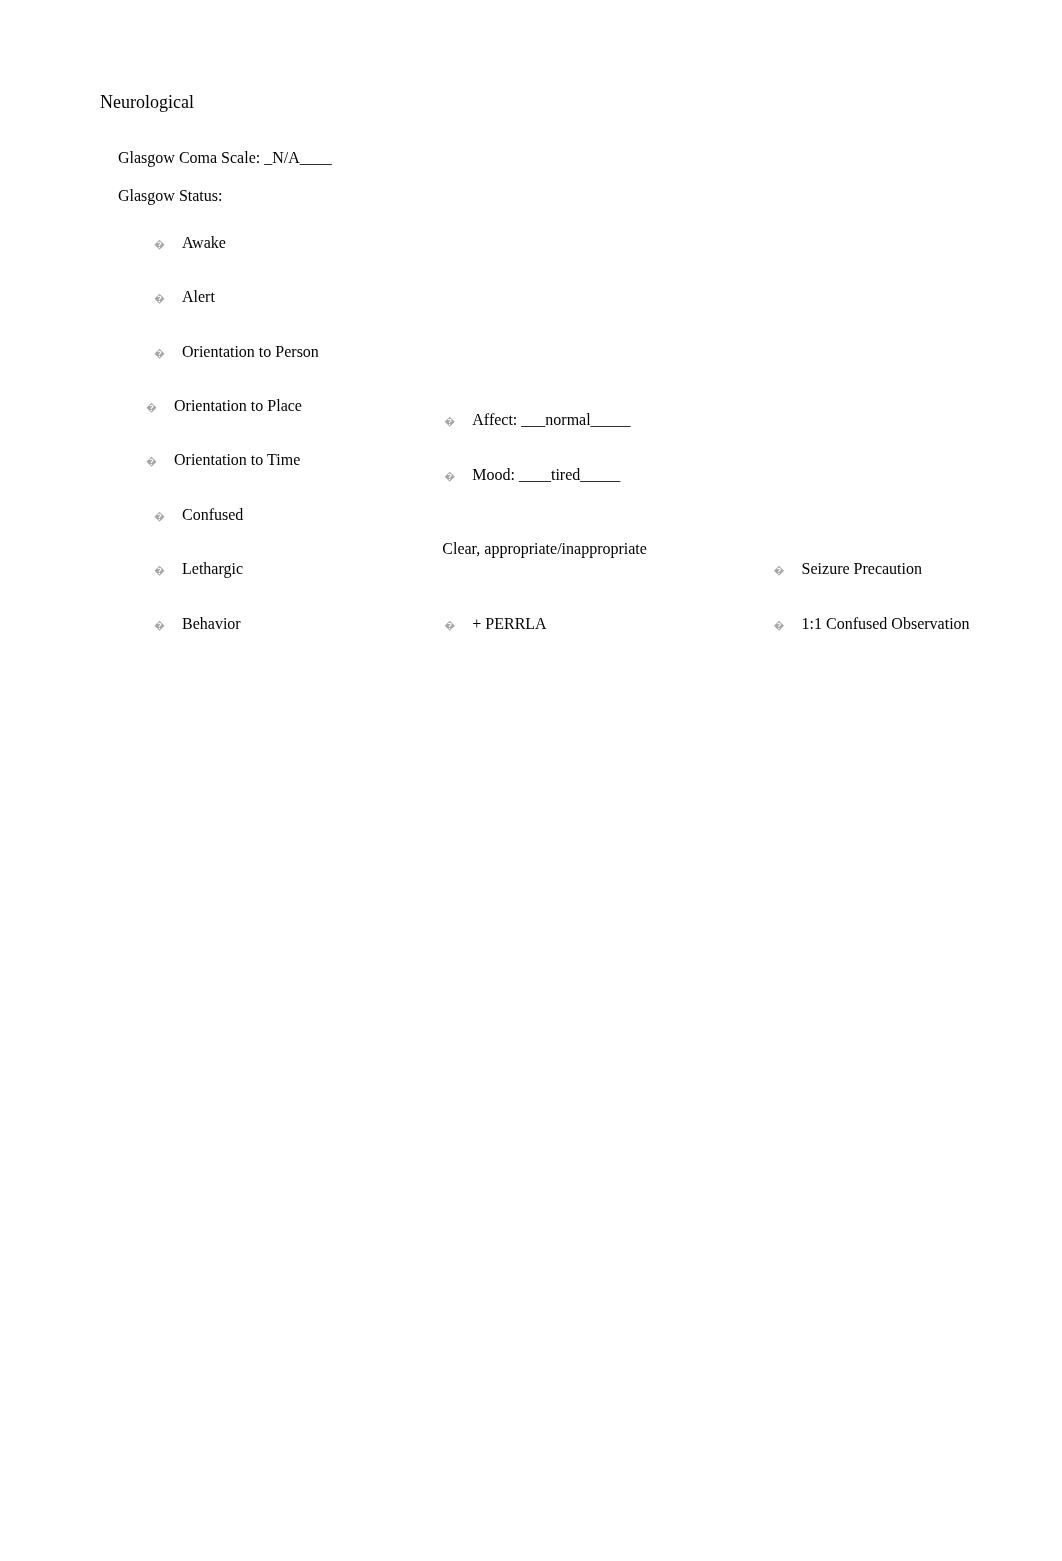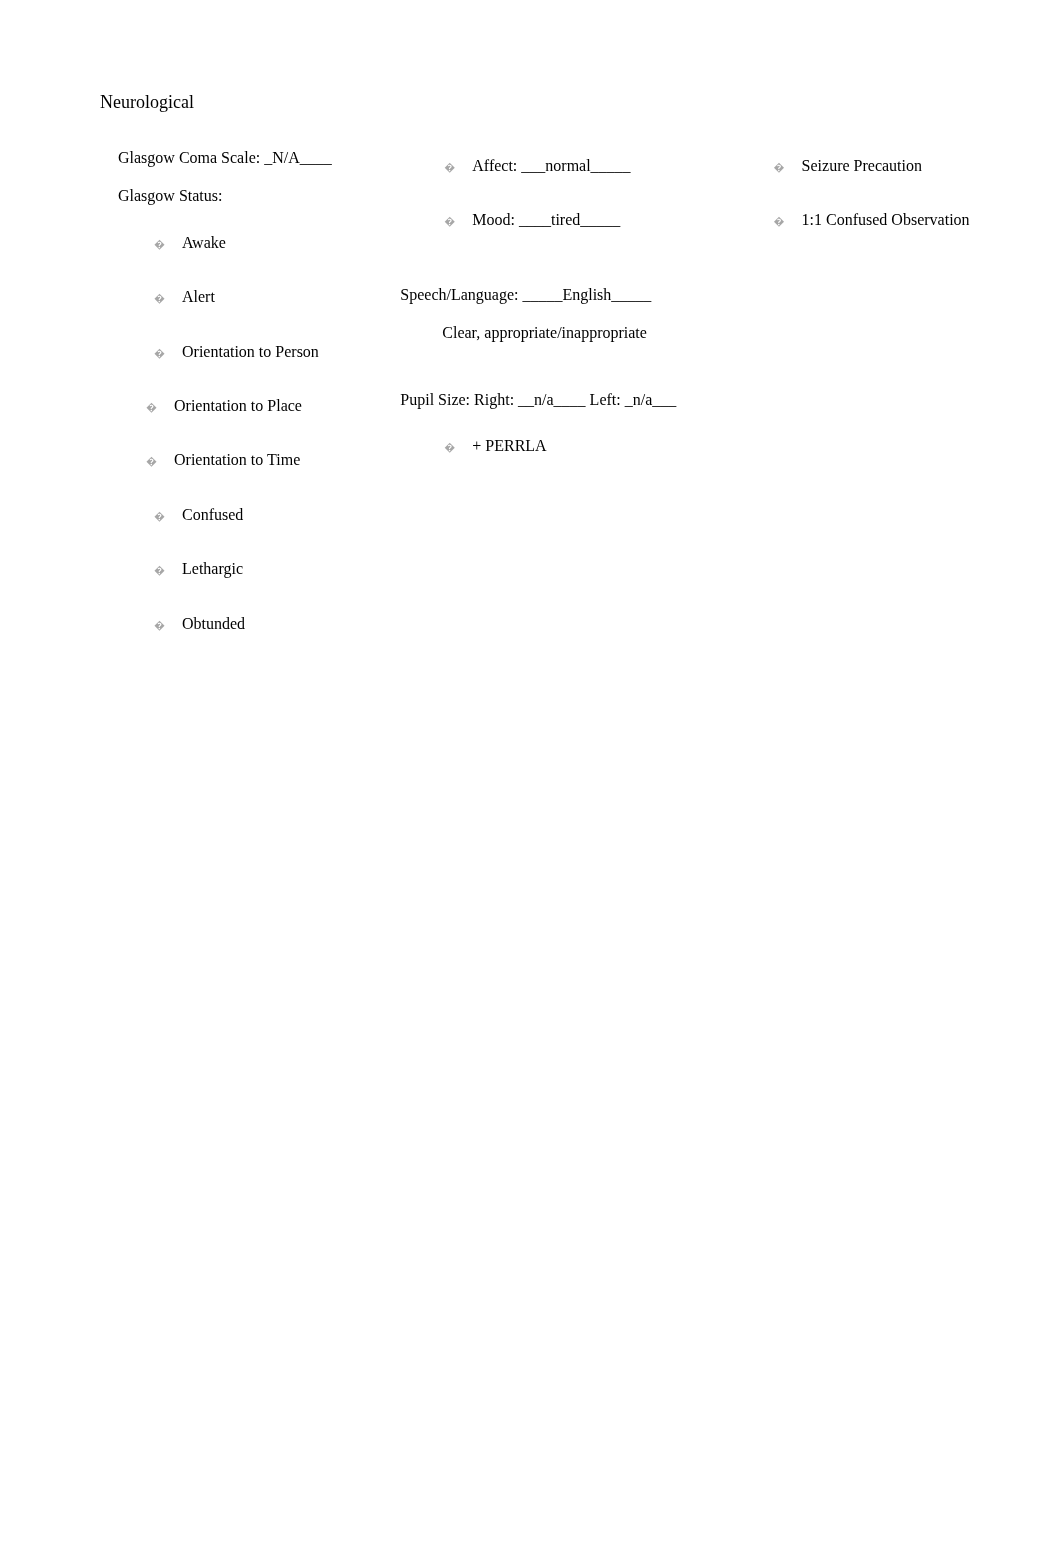--- a/index.html
+++ b/index.html
@@ -20,21 +20,21 @@
       width: 100%;
     }
     .section-title {
       font-size: 18px;
       margin-bottom: 18px;
       margin-left: 6px;
     }
     .columns {
       display: flex;
       flex-direction: row;
-      align-items: flex-start;
+      align-items: flex-end;
       gap: 0;
     }
     .col {
       display: flex;
       flex-direction: column;
       font-size: 16px;
       line-height: 1.4;
     }
     .col1 { width: 270px; }
     .col2 { width: 340px; }
@@ -96,43 +96,41 @@
       <div class="bullet-line indent-1">
         <span class="bullet">�</span>
         <span>Confused</span>
       </div>
       <div class="bullet-line indent-1">
         <span class="bullet">�</span>
         <span>Lethargic</span>
       </div>
       <div class="bullet-line indent-1">
         <span class="bullet">�</span>
-        <span>Obtunded</span>
+        <span>Behavior</span>
       </div>
     </div>
 
     <div class="col col2">
 
       <div class="bullet-line indent-2">
         <span class="bullet">�</span>
         <span>Affect: ___normal_____</span>
       </div>
       <div class="bullet-line indent-2">
         <span class="bullet">�</span>
         <span>Mood: ____tired_____</span>
       </div>
 
       <div class="spacer-md"></div>
 
-      <span class="plain-line">Speech/Language: _____English_____</span>
       <span class="plain-line indent-lang">Clear, appropriate/inappropriate</span>
 
       <div class="spacer-md"></div>
 
-      <span class="plain-line">Pupil Size: Right: __n/a____   Left: _n/a___</span>
       <div class="bullet-line indent-2">
         <span class="bullet">�</span>
         <span>+ PERRLA</span>
       </div>
     </div>
 
     <div class="col col3">
       <div class="bullet-line indent-r">
         <span class="bullet">�</span>
         <span>Seizure Precaution</span>

